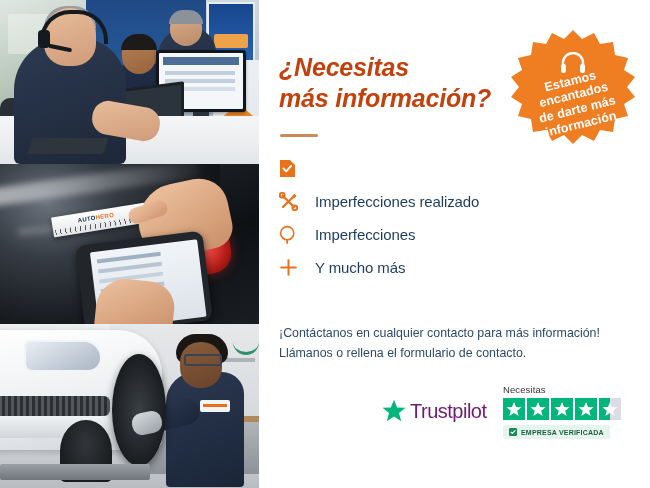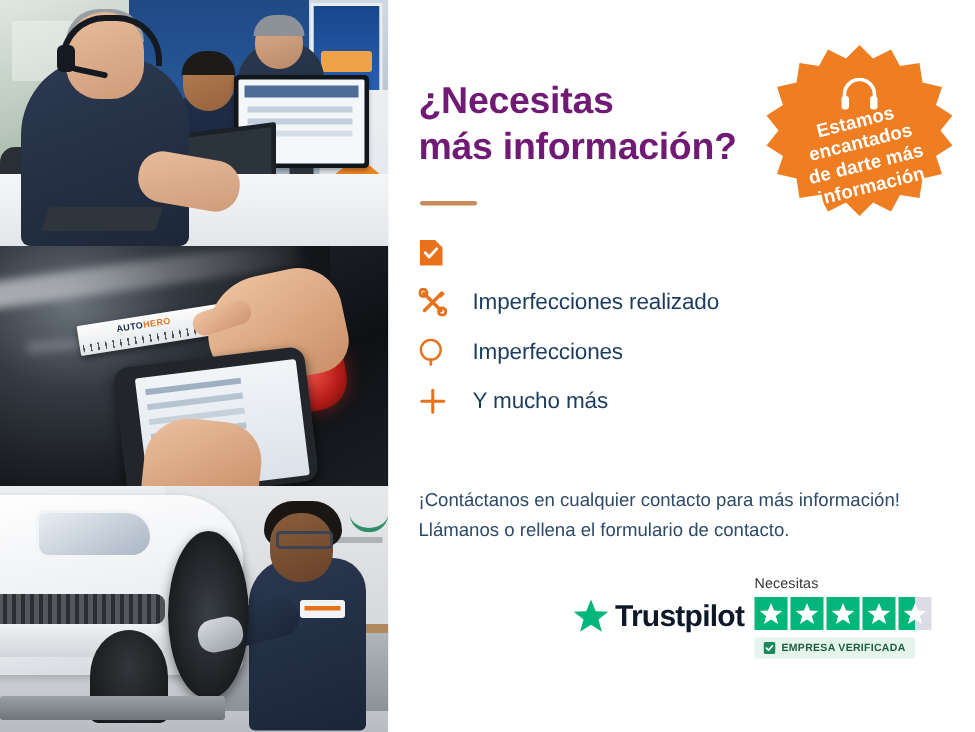--- a/index.html
+++ b/index.html
@@ -151,21 +151,21 @@
   .p3 .glove{position:absolute;left:132px;top:88px;width:30px;height:22px;
      background:linear-gradient(160deg,#d8dce0,#9aa0a6);border-radius:10px;transform:rotate(-12deg);}
   .p3 .logo{position:absolute;left:200px;top:76px;width:30px;height:12px;background:#f2f4f6;border-radius:2px;}
   .p3 .logo:after{content:"";position:absolute;left:3px;top:4px;width:24px;height:3px;background:#e8721c;}
   .p3 .glasses{position:absolute;left:184px;top:30px;width:34px;height:8px;border:2px solid #3b4450;border-radius:3px;}
 
   
   .content{position:absolute;left:259px;top:0;width:391px;height:488px;background:#fff;}
 
   .heading{position:absolute;left:20px;top:52px;width:240px;
-     font-size:25px;line-height:1.22;font-weight:bold;color:#701a75;letter-spacing:-.2px;}
+     font-size:25px;line-height:1.22;font-weight:bold;color:#c2410c;letter-spacing:-.2px;font-style:italic;}
   .rule{position:absolute;left:21px;top:134px;width:38px;height:3px;background:#c98a5a;border-radius:2px;}
 
   
   .badge{position:absolute;left:248px;top:26px;width:132px;height:132px;}
   .badge svg{position:absolute;inset:0;}
   .badge .btxt{position:absolute;left:0;top:0;width:132px;height:132px;
      display:flex;flex-direction:column;align-items:center;justify-content:center;
      transform:rotate(-14deg);color:#fff;font-weight:bold;font-size:12.5px;line-height:1.17;
      text-align:center;padding-top:22px;box-sizing:border-box;letter-spacing:.1px;}
   .badge .hs{position:absolute;left:50%;top:26px;margin-left:-13px;width:26px;height:22px;}
@@ -176,21 +176,21 @@
   .feat .ic{width:36px;min-width:36px;display:flex;align-items:center;justify-content:flex-start;}
   .feat .lbl{font-size:15px;color:#1b3c5e;font-weight:normal;letter-spacing:-.1px;}
 
   
   .contact{position:absolute;left:20px;top:323px;width:360px;
      font-size:12.4px;line-height:1.62;color:#2d4a68;}
 
   
   .tp{position:absolute;left:122px;top:384px;width:256px;height:68px;}
   .tp .logo{position:absolute;left:0;top:14px;display:flex;align-items:center;gap:3px;}
-  .tp .logo .word{font-size:20px;font-weight:bold;color:#0f172a;letter-spacing:-.5px;}
+  .tp .logo .word{font-size:20px;font-weight:normal;color:#701a75;letter-spacing:-.5px;}
   .tp .exc{position:absolute;left:122px;top:0;font-size:9.5px;color:#333;letter-spacing:.1px;}
   .tp .stars{position:absolute;left:122px;top:14px;display:flex;gap:2px;}
   .tp .st{width:22px;height:22px;background:#00b67a;position:relative;}
   .tp .st.half{background:linear-gradient(90deg,#00b67a 0 50%,#dcdce6 50% 100%);}
   .tp .st svg{position:absolute;left:2px;top:2px;}
   .tp .verif{position:absolute;left:122px;top:41px;display:flex;align-items:center;gap:4px;
      background:#e6f4ee;border-radius:2px;padding:3px 6px;}
   .tp .verif .vt{font-size:7px;font-weight:bold;color:#1b5e43;letter-spacing:.2px;}
 </style>
 </head>

